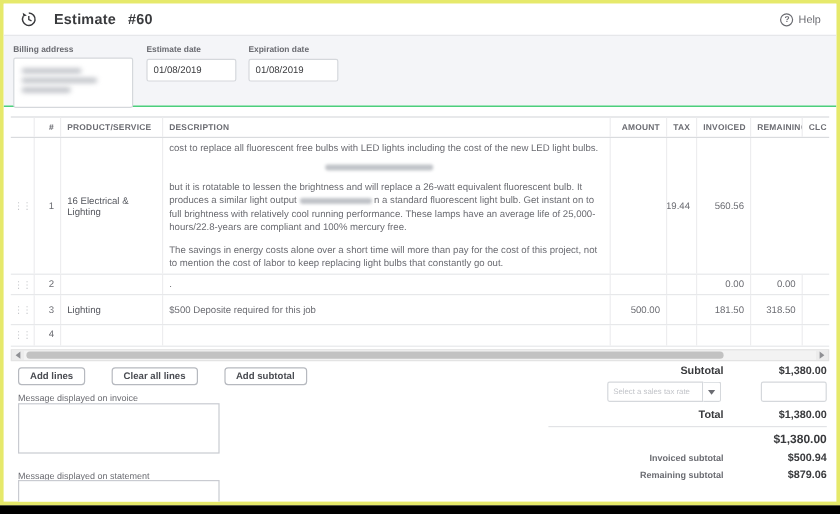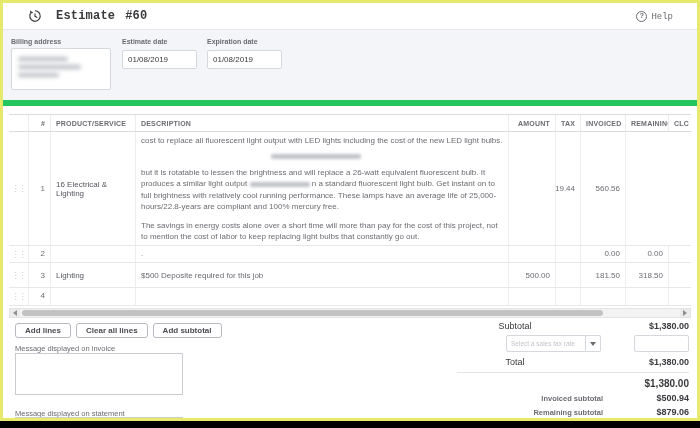--- a/index.html
+++ b/index.html
@@ -5,31 +5,31 @@
   * { margin:0; padding:0; box-sizing:border-box; }
   html,body { background:#000; }
   body { font-family:"Liberation Sans","DejaVu Sans",sans-serif; }
   .screen { position:relative; width:700px; height:428px; background:#000; overflow:hidden; }
   .frame {
     position:absolute; left:0; top:0; width:700px; height:421px;
     border:3px solid #e6e96b; background:#fff; overflow:hidden;
   }
 
   
-  .topbar { display:flex; align-items:center; height:26px; padding:0 24px; background:#fff;font-family:Liberation Mono, monospace; }
+  .topbar { display:flex; align-items:center; height:26px; padding:0 13px; background:#fff; }
   .history-btn { width:15px; height:15px; display:flex; align-items:center; justify-content:center; cursor:pointer; }
   .page-title { font-size:12px; font-weight:bold; color:#393a3d; margin-left:14px; letter-spacing:.2px; }
   .title-num { margin-left:10px; }
   .spacer { flex:1; }
-  .help { display:flex; align-items:flex-end; gap:4px; color:#6b6c72; font-size:9px; cursor:pointer;margin-left:12px; }
+  .help { display:flex; align-items:center; gap:4px; color:#6b6c72; font-size:9px; cursor:pointer;margin-left:12px; }
   .help-circle { width:11px; height:11px; border:1px solid #6b6c72; border-radius:50%;
     display:flex; align-items:center; justify-content:center; font-size:7px; font-weight:bold; color:#6b6c72; }
 
   
-  .panel { position:relative; height:77px; background:#f4f5f8; border-top:1px solid #e6e7ea; border-bottom:6px solid #22c55e; }
+  .panel { position:relative; height:60px; background:#f4f5f8; border-top:1px solid #e6e7ea; border-bottom:1px solid #22c55e; }
   .flabel { font-size:7px; font-weight:bold; color:#6b6c72; margin-bottom:3px; }
   .billing { position:absolute; left:8px; top:8px; }
   .billing-box { width:100px; height:42px; background:#fff; border:1px solid #d5d8dc; border-radius:2px; padding:4px; overflow:hidden; }
   .blur-line { height:4px; background:#b9bcc2; border-radius:2px; filter:blur(2px); margin:4px 2px; }
   .fld-est { position:absolute; left:119px; top:8px; }
   .fld-exp { position:absolute; left:204px; top:8px; }
   .date-input { width:75px; height:19px; border:1px solid #d5d8dc; border-radius:2px; background:#fff;
     font-size:8px; color:#393a3d; padding:0 5px; font-family:inherit; }
 
   
@@ -55,33 +55,33 @@
   
   .hscroll { display:flex; align-items:center; height:10px; margin:2px 6px 0 6px; background:#f3f3f3; border:1px solid #e3e3e3; }
   .scroll-arrow { width:10px; height:100%; display:flex; align-items:center; justify-content:center; background:#ececec; cursor:pointer; }
   .tri-l { width:0; height:0; border-top:3px solid transparent; border-bottom:3px solid transparent; border-right:4px solid #8f9094; }
   .tri-r { width:0; height:0; border-top:3px solid transparent; border-bottom:3px solid transparent; border-left:4px solid #8f9094; }
   .scroll-track { flex:1; height:100%; position:relative; }
   .scroll-thumb { position:absolute; left:2px; top:1px; height:6px; width:88%; background:#c2c2c2; border-radius:3px; cursor:grab; }
 
   
   .bottom { position:relative; height:130px; margin-top:3px; }
-  .actions { position:absolute; left:12px; top:2px; display:flex; gap:5px; }
+  .actions { position:absolute; left:12px; top:2px; display:flex; gap:22px; }
   .btn { height:15px; padding:0 9px; background:#fff; border:1px solid #b6b9bf; border-radius:3px;
     font-size:8px; font-weight:bold; color:#4a4c52; font-family:inherit; cursor:pointer; }
   .msg-label { position:absolute; left:12px; font-size:7.5px; font-weight:normal; color:#6b6c72; }
   .msg-invoice-label { top:23px; }
   .msg-statement-label { top:88px; }
   .msg-box { position:absolute; left:12px; width:168px; border:1px solid #c9cbd1; background:#fff; resize:none; font-family:inherit; }
   .msg-invoice { top:32px; height:42px; }
   .msg-statement { top:96px; height:40px; }
 
   .totals { position:absolute; right:8px; top:0; width:262px; }
   .t-row { display:flex; align-items:center; justify-content:flex-end; margin-bottom:4px; }
-  .t-label { flex:1; text-align:center; font-size:9px; font-weight:normal; color:#393a3d; padding-right:14px; }
+  .t-label { flex:1; text-align:right; font-size:9px; font-weight:bold; color:#393a3d; padding-right:14px; }
   .t-label-sm { flex:1; text-align:right; font-size:7.5px; font-weight:bold; color:#6b6c72; padding-right:14px; }
   .t-value { width:72px; text-align:right; font-size:9px; font-weight:bold; color:#393a3d; }
   .taxrow { display:flex; justify-content:flex-end; align-items:center; margin:2px 0 5px 0; }
   .tax-select { display:flex; }
   .tax-select-box { width:80px; height:17px; border:1px solid #d5d8dc; background:#fff; font-size:6.5px; color:#c2c4c9;
     display:flex; align-items:center; padding:0 4px; cursor:pointer; border-radius:2px 0 0 2px; }
   .tax-caret-btn { width:15px; height:17px; border:1px solid #d5d8dc; border-left:none; background:#fff;
     display:flex; align-items:center; justify-content:center; cursor:pointer; border-radius:0 2px 2px 0; }
   .caret-down { width:0; height:0; border-left:3px solid transparent; border-right:3px solid transparent; border-top:4px solid #6b6c72; }
   .tax-input { width:55px; height:17px; border:1px solid #d5d8dc; border-radius:2px; margin-left:33px; font-family:inherit; }
@@ -142,21 +142,21 @@
       <div class="tcell num-c">INVOICED</div>
       <div class="tcell num-c">REMAINING</div>
       <div class="tcell">CLC</div>
     </div>
 
     <div class="trow r1">
       <div class="tcell drag-c">⋮⋮</div>
       <div class="tcell num-c cell-center">1</div>
       <div class="tcell prod">16 Electrical &amp; Lighting</div>
       <div class="tcell desc">
-        <p>cost to replace all fluorescent light output with LED lights including the cost of the new LED light bulbs.</p>
+        <p>cost to replace all fluorescent free bulbs with LED lights including the cost of the new LED light bulbs.</p>
         <div class="redact-line"></div>
         <p><span>but it is rotatable to lessen the brightness and will replace a 26-watt equivalent fluorescent bulb. It produces a similar light output</span> <span class="redact" style="width:60px"></span> <span>n a standard fluorescent light bulb. Get instant on to full brightness with relatively cool running performance. These lamps have an average life of 25,000-hours/22.8-years are compliant and 100% mercury free.</span></p>
         <p>The savings in energy costs alone over a short time will more than pay for the cost of this project, not to mention the cost of labor to keep replacing light bulbs that constantly go out.</p>
       </div>
       <div class="tcell"></div>
       <div class="tcell num-c cell-center">319.44</div>
       <div class="tcell num-c cell-center">560.56</div>
       <div class="tcell"></div>
     </div>
 

